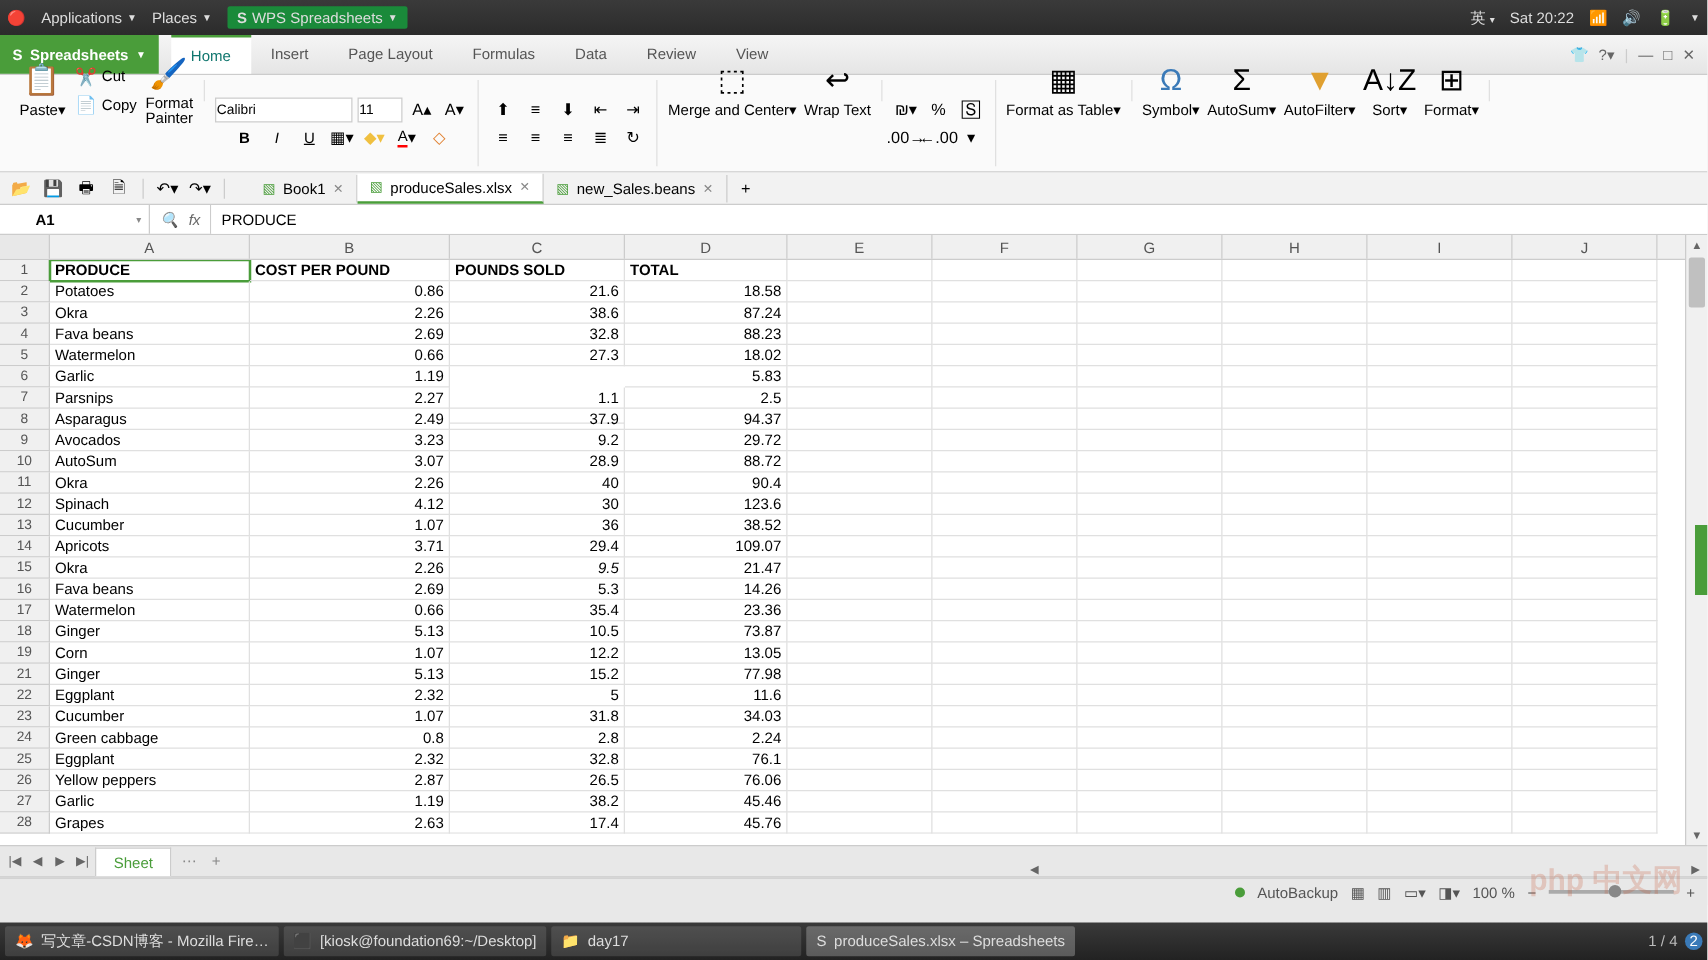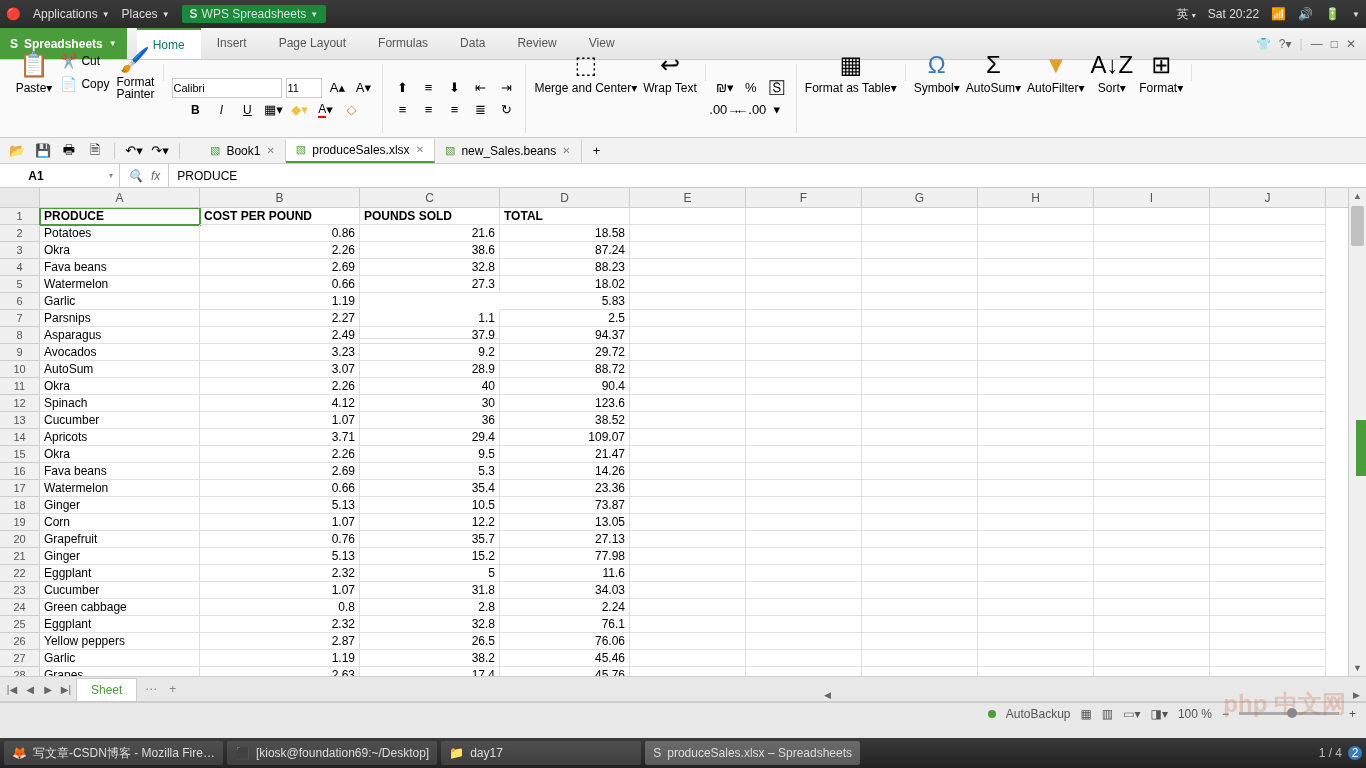--- a/index.html
+++ b/index.html
@@ -475,21 +475,21 @@
           <div class="cell num" style="width: 116px;"></div>
           <div class="cell num" style="width: 116px;"></div>
           <div class="cell num" style="width: 116px;"></div>
           <div class="cell num" style="width: 116px;"></div>
           <div class="cell num" style="width: 116px;"></div>
         </div>
         <div class="row">
           <div class="row-h">15</div>
           <div class="cell" style="width: 160px;">Okra</div>
           <div class="cell num" style="width: 160px;">2.26</div>
-          <div class="cell num" style="width: 140px;">9.5</div>
+          <div class="cell num" style="width: 140px; font-style: italic;">9.5</div>
           <div class="cell num" style="width: 130px;">21.47</div>
           <div class="cell num" style="width: 116px;"></div>
           <div class="cell num" style="width: 116px;"></div>
           <div class="cell num" style="width: 116px;"></div>
           <div class="cell num" style="width: 116px;"></div>
           <div class="cell num" style="width: 116px;"></div>
           <div class="cell num" style="width: 116px;"></div>
         </div>
         <div class="row">
           <div class="row-h">16</div>
@@ -529,33 +529,20 @@
           <div class="cell num" style="width: 116px;"></div>
           <div class="cell num" style="width: 116px;"></div>
           <div class="cell num" style="width: 116px;"></div>
         </div>
         <div class="row">
           <div class="row-h">19</div>
           <div class="cell" style="width: 160px;">Corn</div>
           <div class="cell num" style="width: 160px;">1.07</div>
           <div class="cell num" style="width: 140px;">12.2</div>
           <div class="cell num" style="width: 130px;">13.05</div>
-          <div class="cell num" style="width: 116px;"></div>
-          <div class="cell num" style="width: 116px;"></div>
-          <div class="cell num" style="width: 116px;"></div>
-          <div class="cell num" style="width: 116px;"></div>
-          <div class="cell num" style="width: 116px;"></div>
-          <div class="cell num" style="width: 116px;"></div>
-        </div>
-        <div class="row">
-          <div class="row-h">20</div>
-          <div class="cell" style="width: 160px;">Grapefruit</div>
-          <div class="cell num" style="width: 160px;">0.76</div>
-          <div class="cell num" style="width: 140px;">35.7</div>
-          <div class="cell num" style="width: 130px;">27.13</div>
           <div class="cell num" style="width: 116px;"></div>
           <div class="cell num" style="width: 116px;"></div>
           <div class="cell num" style="width: 116px;"></div>
           <div class="cell num" style="width: 116px;"></div>
           <div class="cell num" style="width: 116px;"></div>
           <div class="cell num" style="width: 116px;"></div>
         </div>
         <div class="row">
           <div class="row-h">21</div>
           <div class="cell" style="width: 160px;">Ginger</div>

